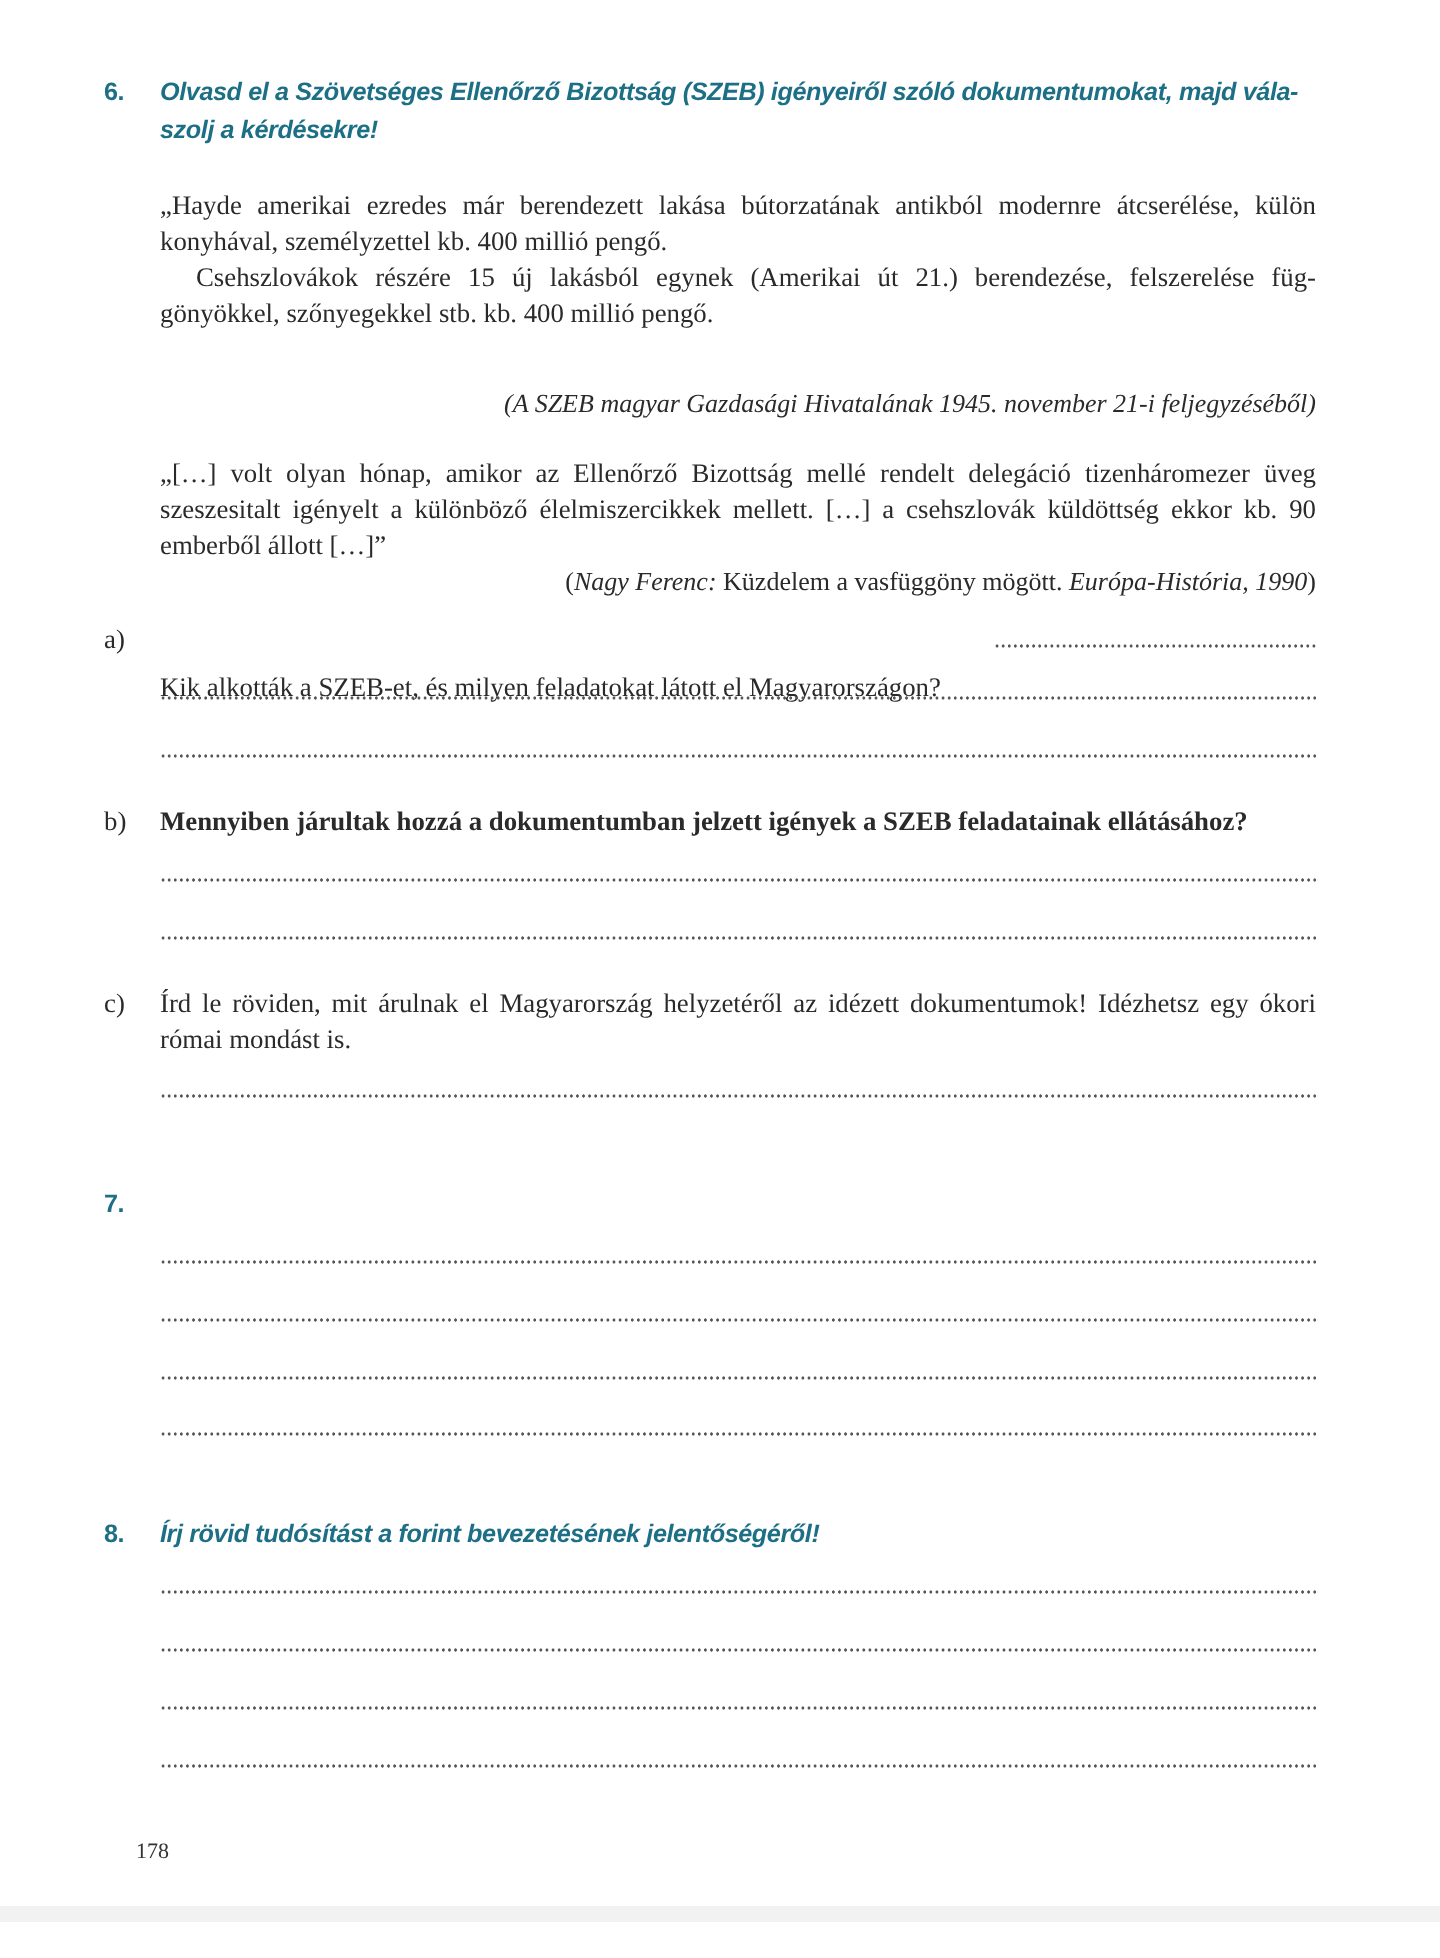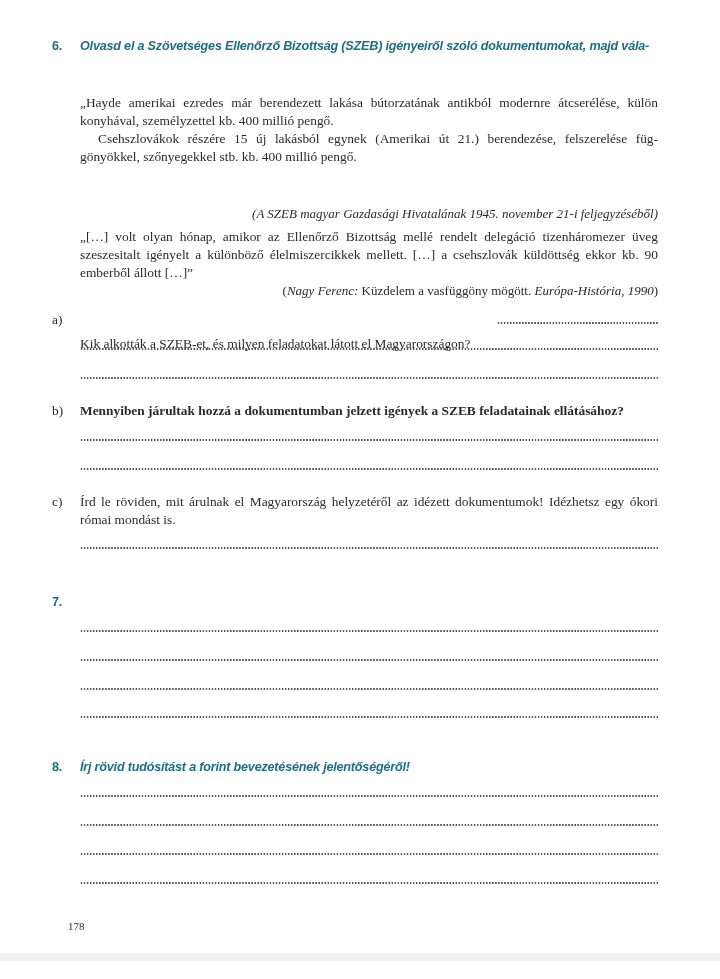--- a/index.html
+++ b/index.html
@@ -32,28 +32,29 @@
   .page-num { font-size: 11px; color: #333; }
   .bottom-bar { position: absolute; left: 0; top: 953px; width: 720px; height: 8px; background: #f2f2f2; }
 </style>
 </head>
 <body>
 
 <div class="abs task-title" style="left:52px; top:37px; width:620px; height:40px;">
   <span class="task-num">6.</span>
   <div class="task-text">
     <div>Olvasd el a Szövetséges Ellenőrző Bizottság (SZEB) igényeiről szóló dokumentumokat, majd vála-</div>
+    <div>szolj a kérdésekre!</div>
   </div>
 </div>
 
 <div class="abs quote" style="left:80px; top:94px;">
   <p>„Hayde amerikai ezredes már berendezett lakása bútorzatának antikból modernre átcserélése, külön konyhával, személyzettel kb. 400 millió pengő.</p>
   <p class="indent">Csehszlovákok részére 15 új lakásból egynek (Amerikai út 21.) berendezése, felszerelése füg-gönyökkel, szőnyegekkel stb. kb. 400 millió pengő.</p>
 </div>
-<div class="abs source" style="left:80px; top:193px;margin-top:12px;">(A SZEB magyar Gazdasági Hivatalának 1945. november 21-i feljegyzéséből)</div>
+<div class="abs source" style="left:80px; top:193px;">(A SZEB magyar Gazdasági Hivatalának 1945. november 21-i feljegyzéséből)</div>
 
 <div class="abs quote" style="left:80px; top:228px;">
   <p>„[…] volt olyan hónap, amikor az Ellenőrző Bizottság mellé rendelt delegáció tizenháromezer üveg szeszesitalt igényelt a különböző élelmiszercikkek mellett. […] a csehszlovák küldöttség ekkor kb. 90 emberből állott […]”</p>
 </div>
 <div class="abs source" style="left:80px; top:282px;">
   <span class="up">(</span><span>Nagy Ferenc:</span><span class="up"> Küzdelem a vasfüggöny mögött. </span><span>Európa-História, 1990</span><span class="up">)</span>
 </div>
 
 <span class="q-label" style="top:311px;">a)</span>
 <span class="q-text" style="top:311px; width:auto;margin-top:24px;">Kik alkották a SZEB-et, és milyen feladatokat látott el Magyarországon?</span>

